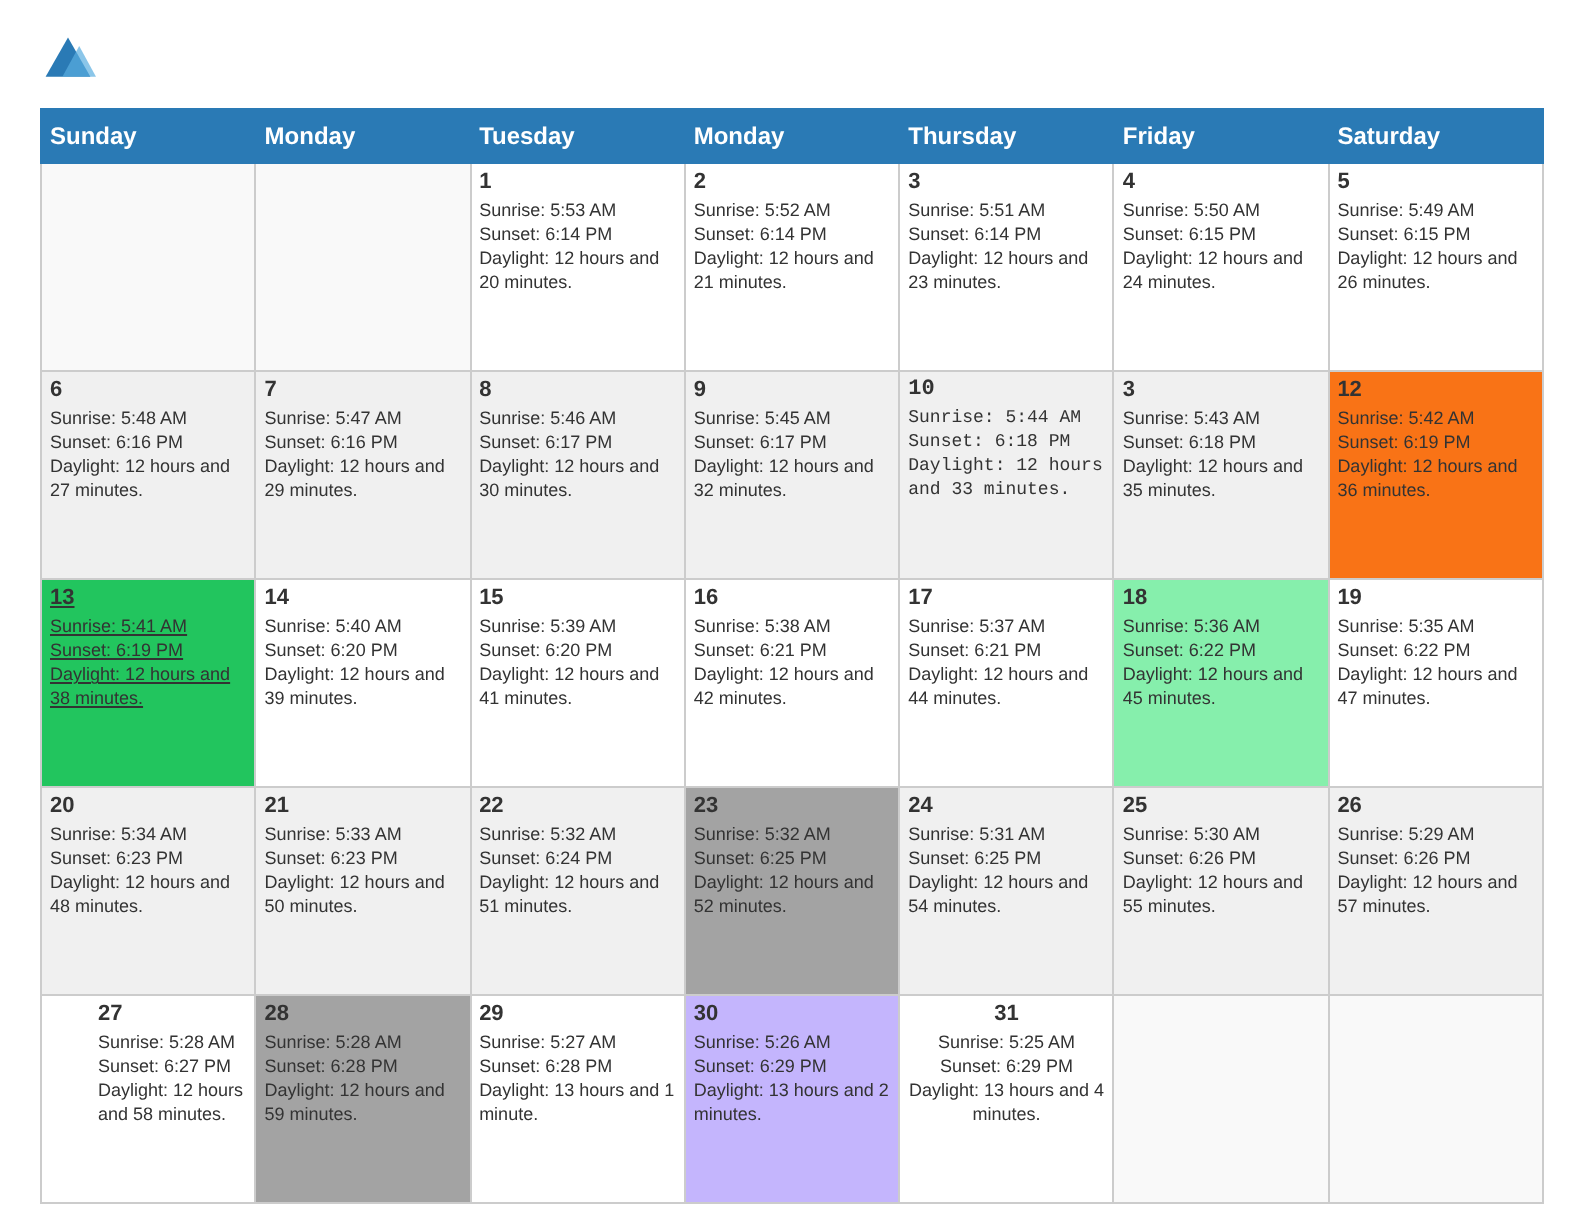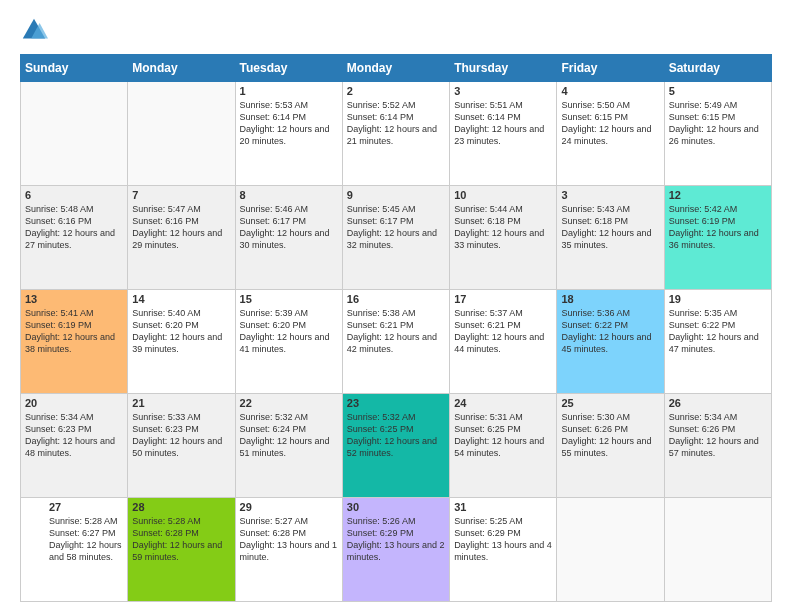--- a/index.html
+++ b/index.html
@@ -189,41 +189,41 @@
             <div class="day-info">Sunrise: 5:46 AM
 Sunset: 6:17 PM
 Daylight: 12 hours and 30 minutes.</div>
           </td>
           <td style="background: rgb(240, 240, 240);">
             <span class="day-number">9</span>
             <div class="day-info">Sunrise: 5:45 AM
 Sunset: 6:17 PM
 Daylight: 12 hours and 32 minutes.</div>
           </td>
-          <td style="background: rgb(240, 240, 240);">
+          <td style="background: rgb(240, 240, 240); font-family: Liberation Mono, monospace;">
             <span class="day-number">10</span>
             <div class="day-info">Sunrise: 5:44 AM
 Sunset: 6:18 PM
 Daylight: 12 hours and 33 minutes.</div>
           </td>
           <td style="background: rgb(240, 240, 240);">
             <span class="day-number">3</span>
             <div class="day-info">Sunrise: 5:43 AM
 Sunset: 6:18 PM
 Daylight: 12 hours and 35 minutes.</div>
           </td>
-          <td style="background: #5eead4;">
+          <td style="background: #f97316;">
             <span class="day-number">12</span>
             <div class="day-info">Sunrise: 5:42 AM
 Sunset: 6:19 PM
 Daylight: 12 hours and 36 minutes.</div>
           </td>
         </tr>
         <tr>
-          <td style="background: #fdba74;">
+          <td style="background: #22c55e; text-decoration: underline;">
             <span class="day-number">13</span>
             <div class="day-info">Sunrise: 5:41 AM
 Sunset: 6:19 PM
 Daylight: 12 hours and 38 minutes.</div>
           </td>
           <td style="background: rgb(255, 255, 255);">
             <span class="day-number">14</span>
             <div class="day-info">Sunrise: 5:40 AM
 Sunset: 6:20 PM
 Daylight: 12 hours and 39 minutes.</div>
@@ -239,21 +239,21 @@
             <div class="day-info">Sunrise: 5:38 AM
 Sunset: 6:21 PM
 Daylight: 12 hours and 42 minutes.</div>
           </td>
           <td style="background: rgb(255, 255, 255);">
             <span class="day-number">17</span>
             <div class="day-info">Sunrise: 5:37 AM
 Sunset: 6:21 PM
 Daylight: 12 hours and 44 minutes.</div>
           </td>
-          <td style="background: #7dd3fc; margin-top: 24px;">
+          <td style="background: #86efac; margin-top: 24px;">
             <span class="day-number">18</span>
             <div class="day-info">Sunrise: 5:36 AM
 Sunset: 6:22 PM
 Daylight: 12 hours and 45 minutes.</div>
           </td>
           <td style="background: rgb(255, 255, 255);">
             <span class="day-number">19</span>
             <div class="day-info">Sunrise: 5:35 AM
 Sunset: 6:22 PM
 Daylight: 12 hours and 47 minutes.</div>
@@ -271,71 +271,71 @@
             <div class="day-info">Sunrise: 5:33 AM
 Sunset: 6:23 PM
 Daylight: 12 hours and 50 minutes.</div>
           </td>
           <td style="background: rgb(240, 240, 240);">
             <span class="day-number">22</span>
             <div class="day-info">Sunrise: 5:32 AM
 Sunset: 6:24 PM
 Daylight: 12 hours and 51 minutes.</div>
           </td>
-          <td style="background: #14b8a6;">
+          <td style="background: #a3a3a3;">
             <span class="day-number">23</span>
             <div class="day-info">Sunrise: 5:32 AM
 Sunset: 6:25 PM
 Daylight: 12 hours and 52 minutes.</div>
           </td>
           <td style="background: rgb(240, 240, 240);">
             <span class="day-number">24</span>
             <div class="day-info">Sunrise: 5:31 AM
 Sunset: 6:25 PM
 Daylight: 12 hours and 54 minutes.</div>
           </td>
           <td style="background: rgb(240, 240, 240);">
             <span class="day-number">25</span>
             <div class="day-info">Sunrise: 5:30 AM
 Sunset: 6:26 PM
 Daylight: 12 hours and 55 minutes.</div>
           </td>
           <td style="background: rgb(240, 240, 240);">
             <span class="day-number">26</span>
-            <div class="day-info">Sunrise: 5:34 AM
+            <div class="day-info">Sunrise: 5:29 AM
 Sunset: 6:26 PM
 Daylight: 12 hours and 57 minutes.</div>
           </td>
         </tr>
         <tr>
           <td style="background: rgb(255, 255, 255); padding-left: 28px;">
             <span class="day-number">27</span>
             <div class="day-info">Sunrise: 5:28 AM
 Sunset: 6:27 PM
 Daylight: 12 hours and 58 minutes.</div>
           </td>
-          <td style="background: #84cc16;">
+          <td style="background: #a3a3a3;">
             <span class="day-number">28</span>
             <div class="day-info">Sunrise: 5:28 AM
 Sunset: 6:28 PM
 Daylight: 12 hours and 59 minutes.</div>
           </td>
           <td style="background: rgb(255, 255, 255);">
             <span class="day-number">29</span>
             <div class="day-info">Sunrise: 5:27 AM
 Sunset: 6:28 PM
 Daylight: 13 hours and 1 minute.</div>
           </td>
           <td style="background: #c4b5fd;">
             <span class="day-number">30</span>
             <div class="day-info">Sunrise: 5:26 AM
 Sunset: 6:29 PM
 Daylight: 13 hours and 2 minutes.</div>
           </td>
-          <td style="background: rgb(255, 255, 255);">
+          <td style="background: rgb(255, 255, 255); text-align: center;">
             <span class="day-number">31</span>
             <div class="day-info">Sunrise: 5:25 AM
 Sunset: 6:29 PM
 Daylight: 13 hours and 4 minutes.</div>
           </td>
           <td class="empty-cell" style="background: rgb(249, 249, 249);"></td>
           <td class="empty-cell" style="background: rgb(249, 249, 249);"></td>
         </tr>
       </tbody>
   </table>

